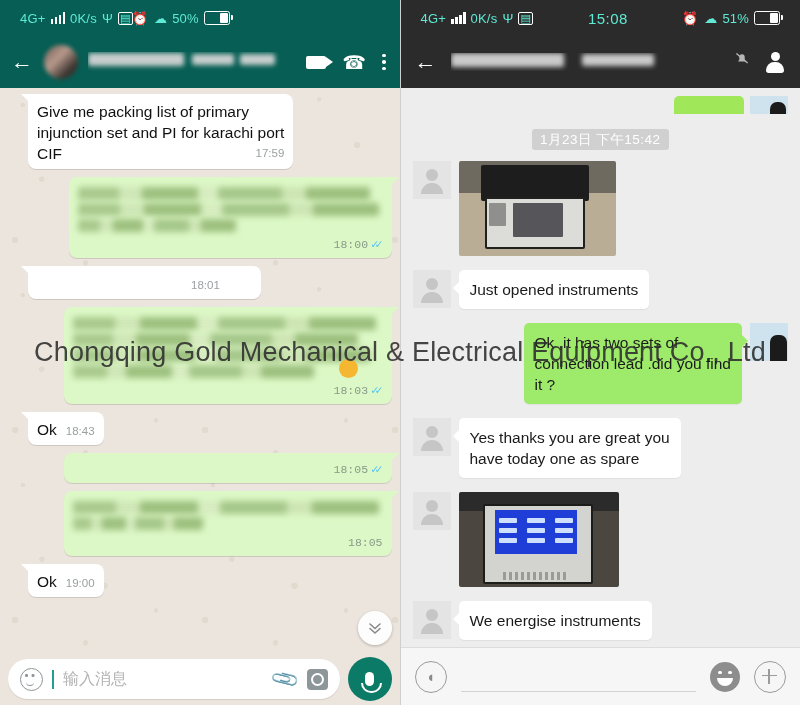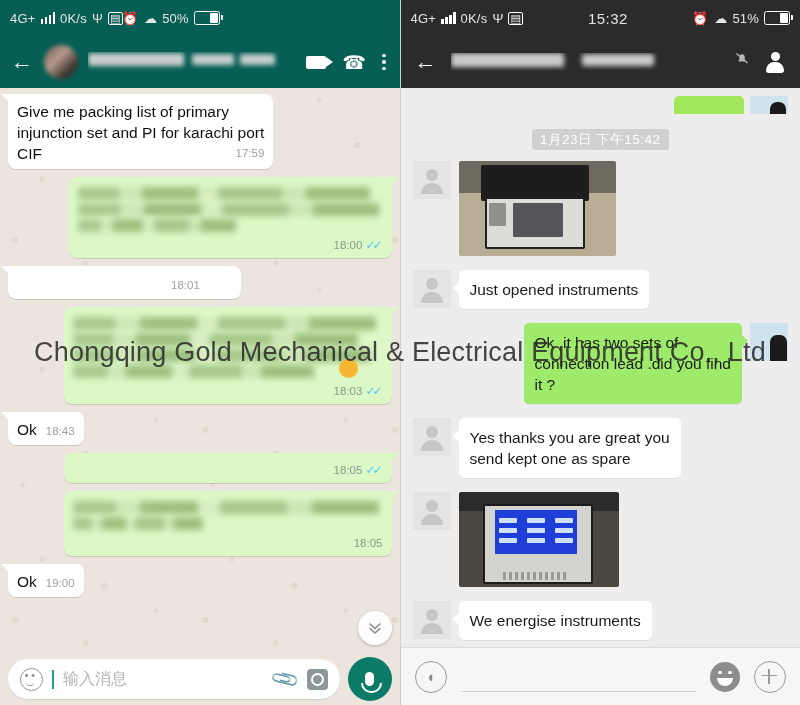--- a/index.html
+++ b/index.html
@@ -3,22 +3,22 @@
 <meta charset="utf-8">
 <style>
   html,body{margin:0;padding:0;background:#fff;}
   body{width:800px;height:705px;font-family:"Liberation Sans","DejaVu Sans",sans-serif;overflow:hidden;}
   .screens{display:flex;width:800px;height:705px;position:relative;}
   .panel{position:relative;overflow:hidden;}
   .panel-left{width:400px;height:705px;background:#ece5dd;}
   .panel-right{width:400px;height:705px;background:#ededed;border-left:1px solid #cfcfcf;}
 
   
-  .statusbar{height:36px;display:flex;align-items:center;padding:0 10px;box-sizing:border-box;
-    color:#e5e5e5;font-size:13px;letter-spacing:.2px;}
+  .statusbar{height:36px;display:flex;align-items:center;padding:0 20px;box-sizing:border-box;
+    color:#5eead4;font-size:13px;letter-spacing:.2px;}
   .sb-left{display:flex;align-items:center;gap:5px;}
   .sb-center{flex:1;text-align:center;font-size:15px;letter-spacing:.5px;}
   .sb-right{display:flex;align-items:center;gap:5px;}
   .statusbar-wa{background:#075e54;}
   .statusbar-wc{background:#2b2b2b;}
   .bars{display:inline-flex;align-items:flex-end;gap:1.5px;height:12px;}
   .bars i{display:block;width:2.5px;background:#fff;}
   .bars i:nth-child(1){height:5px}.bars i:nth-child(2){height:7px}
   .bars i:nth-child(3){height:9px}.bars i:nth-child(4){height:12px}
   .battery{width:24px;height:12px;border:1.5px solid #fff;border-radius:2.5px;position:relative;display:inline-block;}
@@ -47,28 +47,28 @@
       radial-gradient(circle at 12% 9%, #d9cfc3 0 2px, transparent 2.5px),
       radial-gradient(circle at 38% 22%, #d9cfc3 0 3px, transparent 3.5px),
       radial-gradient(circle at 68% 6%, #d9cfc3 0 2px, transparent 2.5px),
       radial-gradient(circle at 88% 30%, #d9cfc3 0 3px, transparent 3.5px),
       radial-gradient(circle at 22% 48%, #d9cfc3 0 2.5px, transparent 3px),
       radial-gradient(circle at 55% 62%, #d9cfc3 0 3px, transparent 3.5px),
       radial-gradient(circle at 82% 75%, #d9cfc3 0 2px, transparent 2.5px),
       radial-gradient(circle at 8% 80%, #d9cfc3 0 3px, transparent 3.5px),
       radial-gradient(circle at 45% 92%, #d9cfc3 0 2.5px, transparent 3px);
     background-size:190px 190px;}
-  .msgs{position:relative;padding:6px 8px 0;}
+  .msgs{position:relative;padding:6px 8px 0;margin-left:20px;}
   .row{display:flex;margin-bottom:8px;}
   .row.in{justify-content:flex-start;}
   .row.out{justify-content:flex-end;}
   .bub{max-width:86%;border-radius:8px;padding:7px 9px 5px;position:relative;
     box-shadow:0 1px 0.5px rgba(0,0,0,.13);font-size:15.5px;line-height:21px;color:#111;}
   .bub.in{background:#fff;border-top-left-radius:0;}
-  .bub.out{background:#dcf8c6;border-top-right-radius:0;}
+  .bub.out{background:#dcf8c6;border-top-right-radius:0;font-family:Liberation Mono, monospace;}
   .bub.in::before{content:"";position:absolute;left:-7px;top:0;border-style:solid;
     border-width:0 8px 8px 0;border-color:transparent #fff transparent transparent;}
   .bub.out::before{content:"";position:absolute;right:-7px;top:0;border-style:solid;
     border-width:0 0 8px 8px;border-color:transparent transparent transparent #dcf8c6;}
   .txt{white-space:pre-wrap;}
   .meta{float:right;margin:2px 0 0 8px;font-size:11.5px;color:#8a9a8a;display:flex;align-items:center;gap:3px;line-height:16px;}
   .meta.inmeta{color:#9aa0a0;}
   .ticks{color:#4fc3f7;font-size:12px;letter-spacing:-3px;padding-right:3px;}
   .inline{display:inline-flex;align-items:baseline;gap:9px;}
   .inline .meta{float:none;margin:0;}
@@ -329,21 +329,21 @@
         <span class="bars">
             <i></i>
             <i></i>
             <i></i>
             <i></i>
           </span>
         <span>0K/s</span>
         <span class="ico">Ψ</span>
         <span class="ico" style="font-size:11px;border:1px solid #fff;border-radius:2px;padding:0 1px;">▤</span>
       </div>
-      <div class="sb-center">15:32</div>
+      <div class="sb-center">15:08</div>
       <div class="sb-right">
         <span class="ico">⏰</span>
         <span class="ico">☁</span>
         <span>51%</span>
         <span class="battery">
             <span></span>
           </span>
       </div>
     </div>
 
@@ -394,21 +394,21 @@
 connection lead .did you find
 it ?</span>
         </div>
         <div class="wc-ava img"></div>
       </div>
 
       <div class="wc-row">
         <div class="wc-ava"></div>
         <div class="wc-bub">
           <span class="txt">Yes thanks you are great you
-send kept one as spare</span>
+have today one as spare</span>
         </div>
       </div>
 
       <div class="wc-row">
         <div class="wc-ava"></div>
         <div class="photo p2">
           <span class="dev"></span>
           <span class="scr">
             <i style="left:4px;top:8px"></i>
               <i style="left:32px;top:8px"></i>

